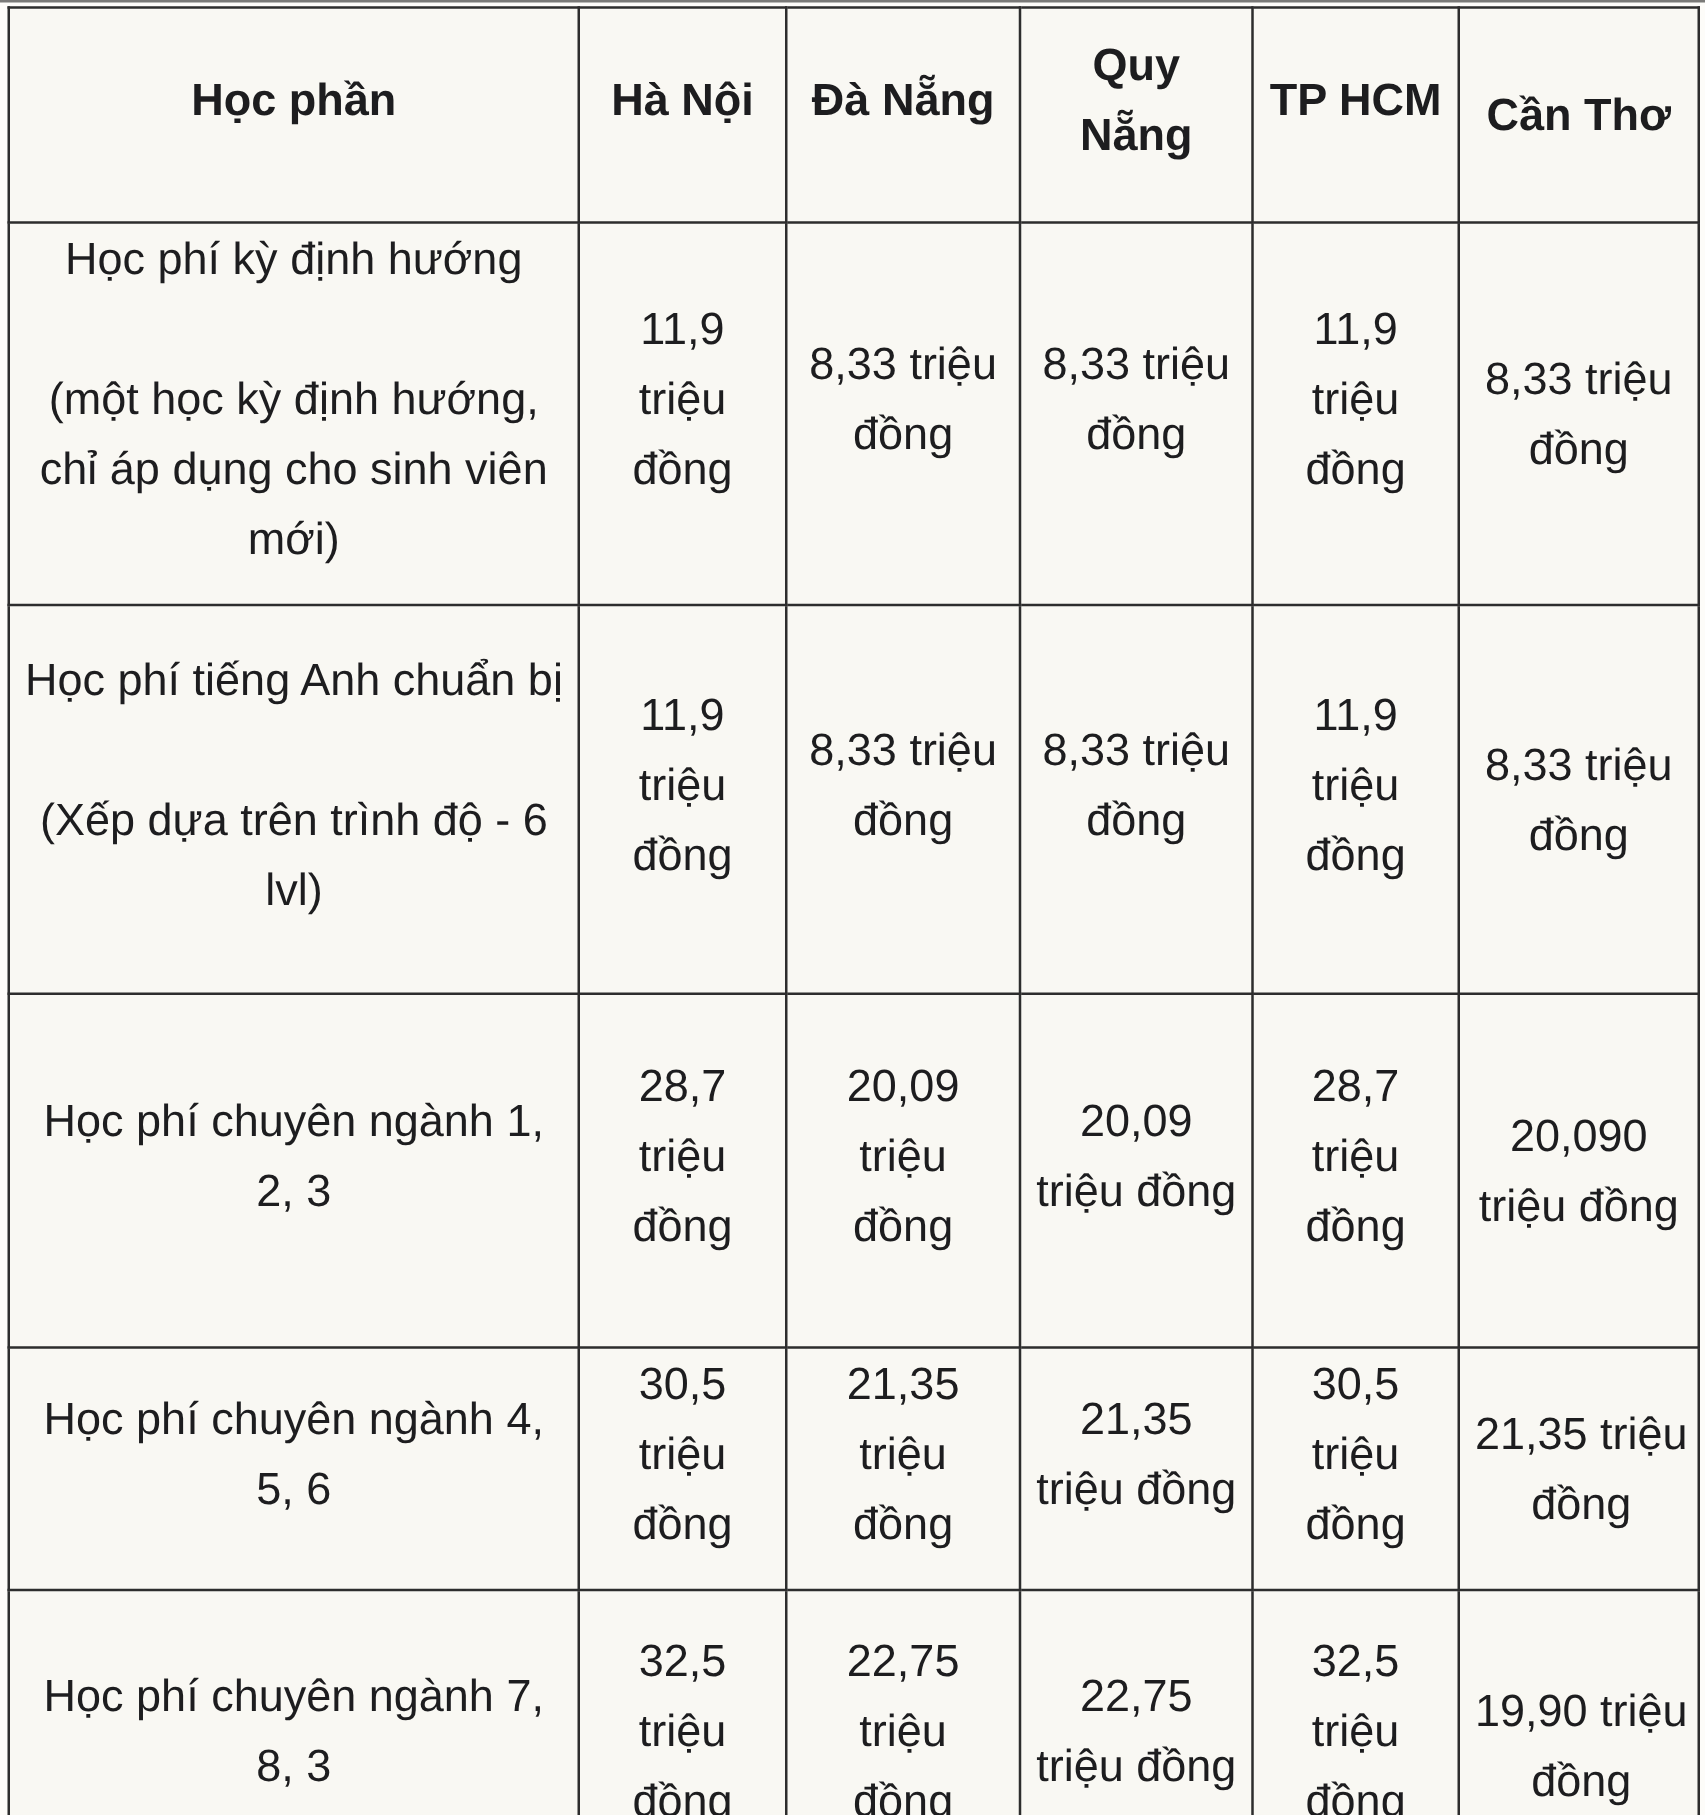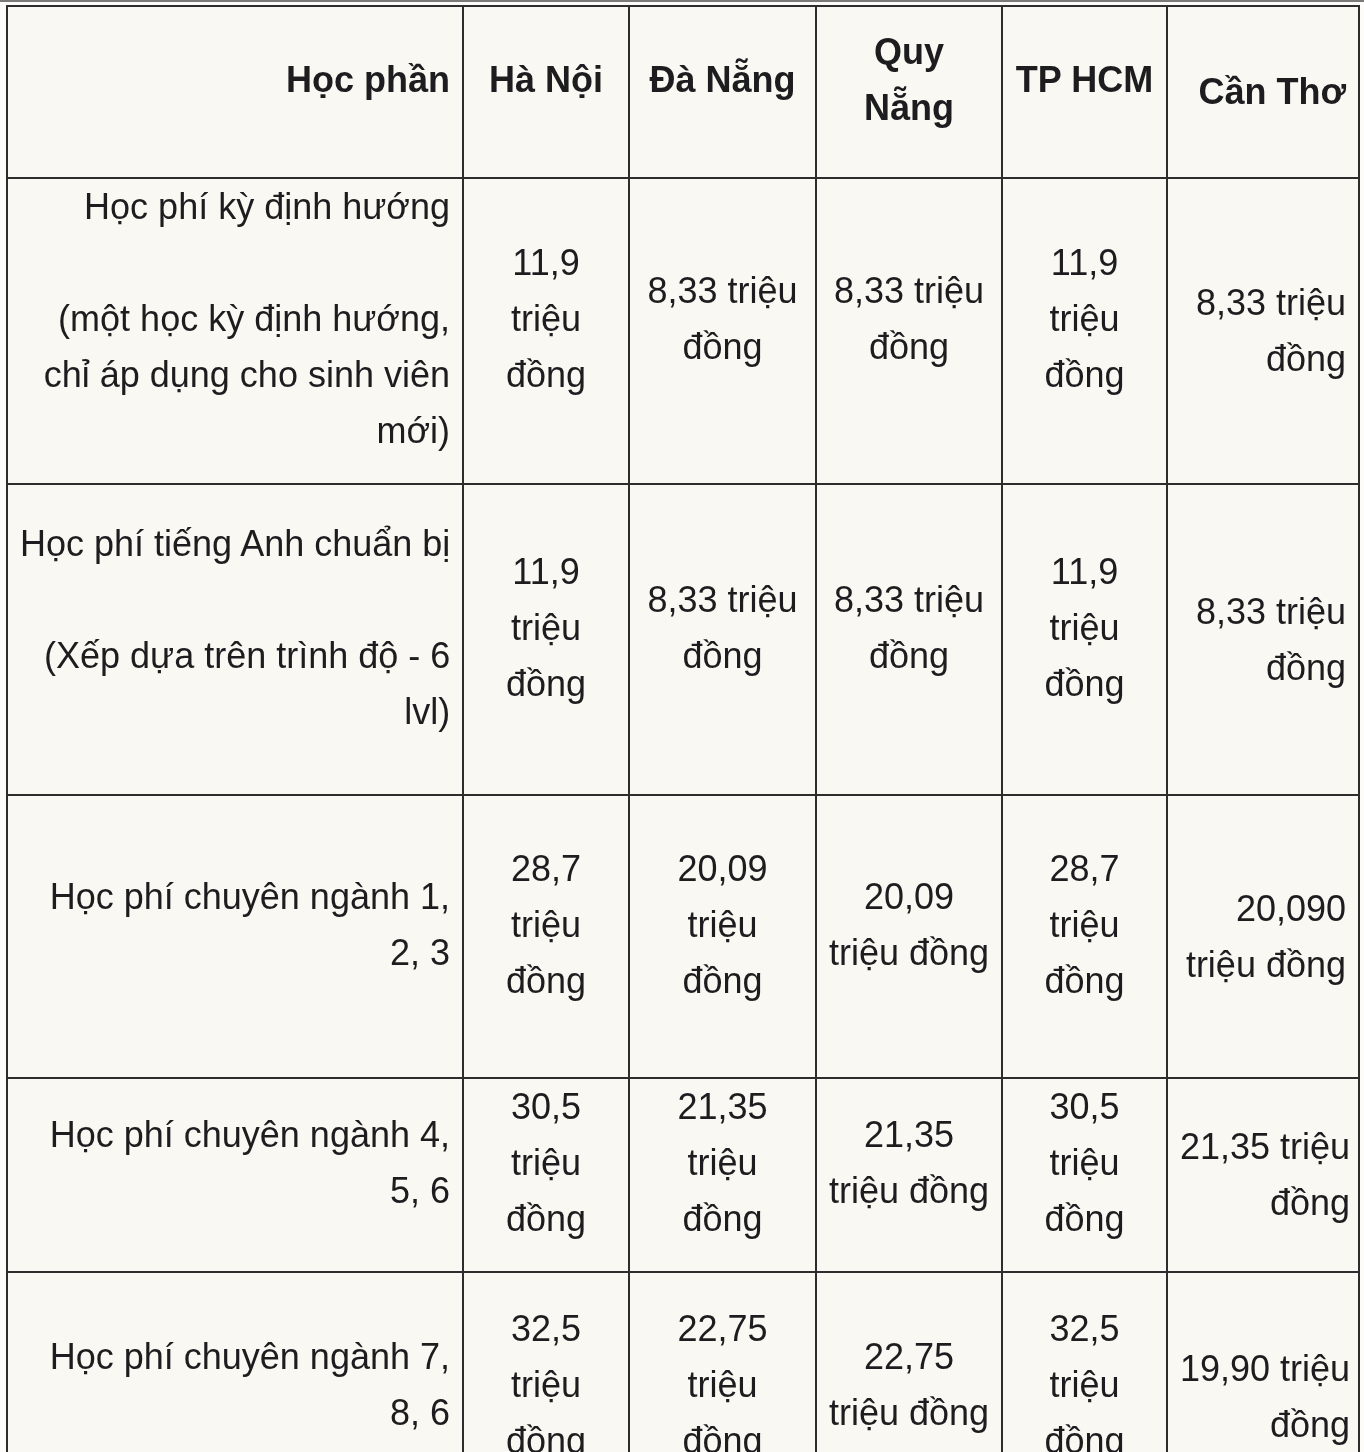--- a/index.html
+++ b/index.html
@@ -25,21 +25,21 @@
   .fees th,.fees td{
     border:2px solid #2d2d2d;
     padding:0 12px;
     vertical-align:middle;
     text-align:center;
     font-size:36px;
     font-weight:normal;
     overflow:hidden;
   }
   .fees th{font-weight:bold;}
-  .fees .left{text-align:right;}
+  .fees .left{text-align:center;}
   .txt{
     white-space:pre;
     line-height:56px;
     display:inline-block;
     text-align:inherit;
   }
   
   .pm{margin-bottom:24px;}
 </style>
 </head>
@@ -51,21 +51,21 @@
   <colgroup>
     <col style="width:456px">
       <col style="width:166px">
       <col style="width:187px">
     <col style="width:186px">
       <col style="width:165px">
       <col style="width:192px">
   </colgroup>
   <tbody>
     <tr style="height:172px">
-      <th class="left" style="text-align:right"><span class="txt pm">Học phần</span></th>
+      <th class="left" style="text-align:center"><span class="txt pm">Học phần</span></th>
       <th><span class="txt pm">Hà Nội</span></th>
       <th><span class="txt pm">Đà Nẵng</span></th>
       <th><span class="txt pm">Quy
 Nẵng</span></th>
       <th><span class="txt pm">TP HCM</span></th>
       <th class="left"><span class="txt">Cần Thơ</span></th>
     </tr>
 
     <tr style="height:291px">
       <td class="left"><span class="txt pm">Học phí kỳ định hướng
@@ -137,21 +137,21 @@
 triệu đồng</span></td>
       <td><span class="txt pm">30,5
 triệu
 đồng</span></td>
       <td class="left"><span class="txt">21,35 triệu
 đồng</span></td>
     </tr>
 
     <tr style="height:250px">
       <td class="left"><span class="txt pm">Học phí chuyên ngành 7,
-8, 6</span></td>
+8, 3</span></td>
       <td><span class="txt pm">32,5
 triệu
 đồng</span></td>
       <td><span class="txt pm">22,75
 triệu
 đồng</span></td>
       <td><span class="txt pm">22,75
 triệu đồng</span></td>
       <td><span class="txt pm">32,5
 triệu

